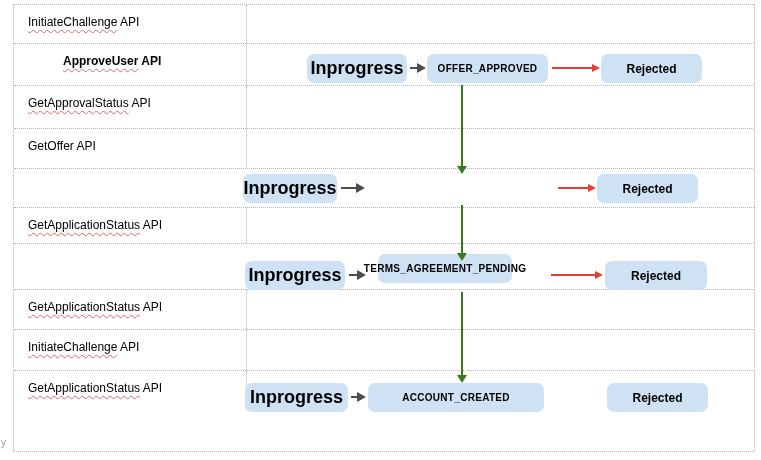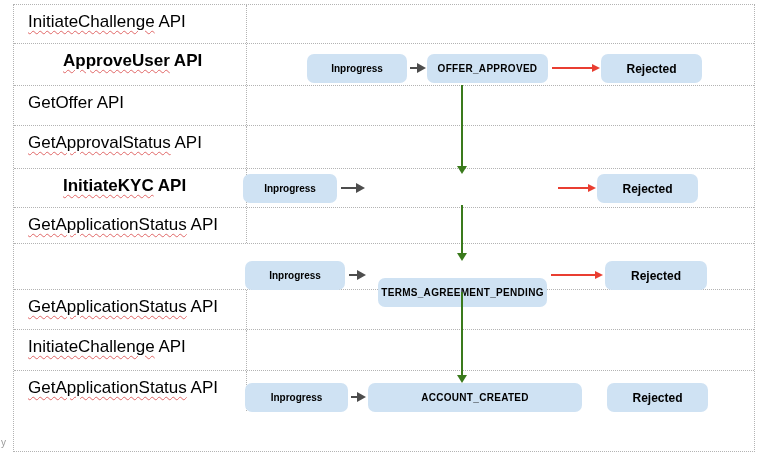--- a/index.html
+++ b/index.html
@@ -20,38 +20,38 @@
     position:absolute;left:1px;top:437px;font-size:10px;color:#9a9a9a;
   }
   .apitable{
     position:absolute;left:13px;top:4px;width:742px;height:448px;
     border:1px dotted var(--table_border);box-sizing:border-box;
   }
   .trow{display:flex;box-sizing:border-box;border-bottom:1px dotted var(--table_border);}
   .trow:last-child{border-bottom:none;}
   .cl{
     width:233px;box-sizing:border-box;border-right:1px dotted var(--table_border);
-    padding:9px 0 0 14px;font-size:17px;line-height:16px;
+    padding:9px 0 0 14px;font-size:12px;line-height:16px;
   }
   .cr{flex:1;}
   .api-label.bold{font-weight:bold;margin-left:35px;}
   .api-word.squiggle{
     text-decoration-line:underline;
     text-decoration-style:wavy;
     text-decoration-color:var(--squiggle);
     text-decoration-thickness:1px;
     text-underline-offset:3px;
   }
   .flow{position:absolute;left:0;top:0;width:761px;height:460px;pointer-events:none;}
   .node{
     position:absolute;background:var(--node_fill);border-radius:7px;
     display:flex;align-items:center;justify-content:center;
     font-weight:bold;box-sizing:border-box;
   }
-  .node.inprogress{font-size:10px;}
+  .node.inprogress{font-size:18px;}
   .node.state{font-size:10px;letter-spacing:0.3px;}
   .node.rejected{font-size:12px;}
   .arrow-h{position:absolute;height:2px;}
   .arrow-h.gray{background:var(--step_arrow);}
   .arrow-h.red{background:var(--reject_arrow);}
   .arrow-h::after{
     content:'';position:absolute;top:50%;transform:translateY(-50%);
     width:0;height:0;
   }
   .arrow-h.gray::after{
@@ -76,30 +76,29 @@
 
 <div class="apitable">
   <div class="trow" style="height:39px">
     <div class="cl"><span class="api-label"><span class="api-word squiggle">InitiateChallenge</span><span class="api-suffix"> API</span></span></div>
     <div class="cr"></div>
   </div>
   <div class="trow" style="height:42px">
     <div class="cl"><span class="api-label bold"><span class="api-word squiggle">ApproveUser</span><span class="api-suffix"> API</span></span></div>
     <div class="cr"></div>
   </div>
+  <div class="trow" style="height:43px">
+    <div class="cl"><span class="api-label"><span class="api-word squiggle">GetApprovalStatus</span><span class="api-suffix"> API</span></span></div>
+    <div class="cr"></div>
+  </div>
   <div class="trow" style="height:40px">
     <div class="cl"><span class="api-label"><span class="api-word">GetOffer</span><span class="api-suffix"> API</span></span></div>
     <div class="cr"></div>
   </div>
-  <div class="trow" style="height:43px">
-    <div class="cl"><span class="api-label"><span class="api-word squiggle">GetApprovalStatus</span><span class="api-suffix"> API</span></span></div>
-    <div class="cr"></div>
-  </div>
   <div class="trow" style="height:39px">
-    <div class="cl"><span class="api-label bold"><span class="api-word squiggle">InitiateKYC</span><span class="api-suffix"> API</span></span></div>
     <div class="cr"></div>
   </div>
   <div class="trow" style="height:36px">
     <div class="cl"><span class="api-label"><span class="api-word squiggle">GetApplicationStatus</span><span class="api-suffix"> API</span></span></div>
     <div class="cr"></div>
   </div>
   <div class="trow" style="height:46px">
     <div class="cr"></div>
   </div>
   <div class="trow" style="height:40px">
@@ -124,25 +123,25 @@
   <div class="arrow-h red" style="left:552px;top:67px;width:40px"></div>
   <div class="node rejected" style="left:601px;top:54px;width:101px;height:29px">Rejected</div>
 
   <div class="node inprogress" style="left:243px;top:174px;width:94px;height:29px">Inprogress</div>
   <div class="arrow-h gray" style="left:341px;top:187px;width:15px"></div>
   <div class="arrow-h red" style="left:558px;top:187px;width:30px"></div>
   <div class="node rejected" style="left:597px;top:174px;width:101px;height:29px">Rejected</div>
 
   <div class="node inprogress" style="left:245px;top:261px;width:100px;height:29px">Inprogress</div>
   <div class="arrow-h gray" style="left:349px;top:274px;width:8px"></div>
-  <div class="node state" style="left:378px;top:278px;width:169px;height:29px">TERMS_AGREEMENT_PENDING</div>
+  <div class="node state" style="left:378px;top:254px;width:134px;height:29px">TERMS_AGREEMENT_PENDING</div>
   <div class="arrow-h red" style="left:551px;top:274px;width:44px"></div>
   <div class="node rejected" style="left:605px;top:261px;width:102px;height:29px">Rejected</div>
 
   <div class="node inprogress" style="left:245px;top:383px;width:103px;height:29px">Inprogress</div>
   <div class="arrow-h gray" style="left:351px;top:396px;width:6px"></div>
-  <div class="node state" style="left:368px;top:383px;width:214px;height:29px">ACCOUNT_CREATED</div>
+  <div class="node state" style="left:368px;top:383px;width:176px;height:29px">ACCOUNT_CREATED</div>
   <div class="node rejected" style="left:607px;top:383px;width:101px;height:29px">Rejected</div>
 
   <div class="arrow-v" style="left:461px;top:85px;height:81px"></div>
   <div class="arrow-v" style="left:461px;top:205px;height:48px"></div>
   <div class="arrow-v" style="left:461px;top:292px;height:83px"></div>
 </div>
 
 </body></html>

